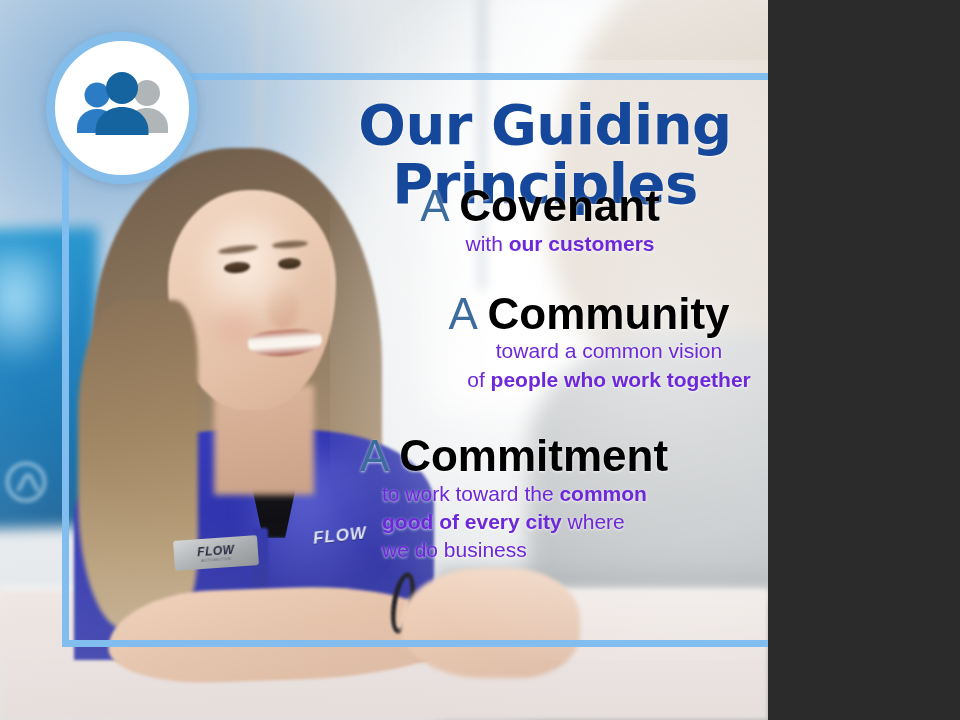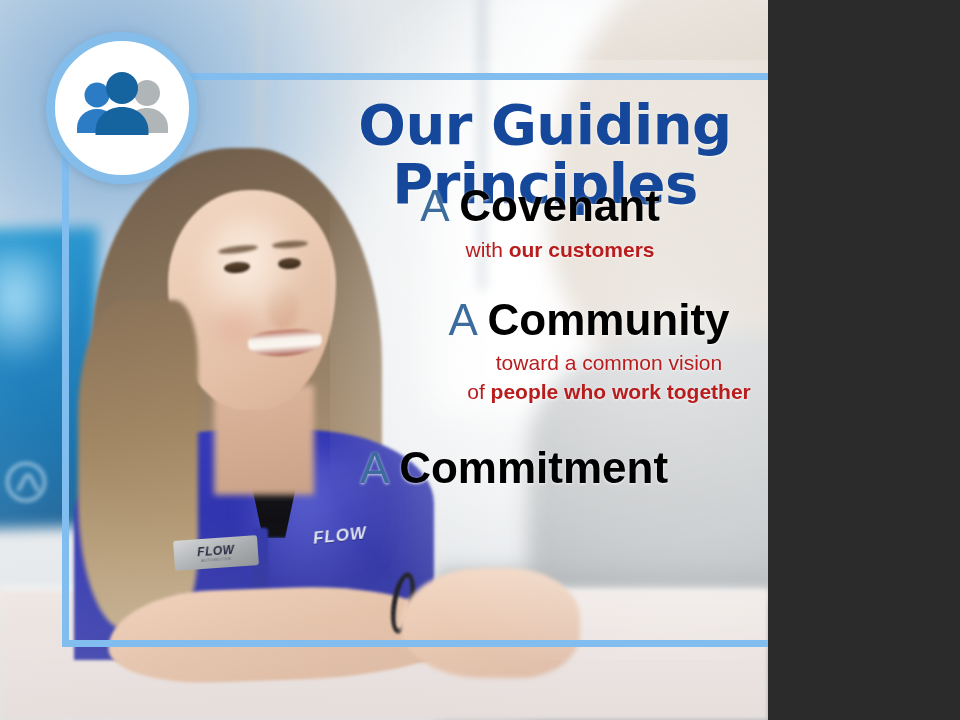--- a/index.html
+++ b/index.html
@@ -314,23 +314,22 @@
     color:#2c6fb3;
     text-shadow: 0 1px 3px rgba(255,255,255,0.8);
   }
   .p-title .lead {
     font-weight:400; color:#3c6c9e;
   }
   .p-title .key {
     font-weight:700; color:#000000;
   }
   .p-sub {
-    margin-top:6px;
     font-size:21px; line-height:1.35;
-    color:#b91c1c; font-weight:400;
+    color:#6d28d9; font-weight:400;
     text-shadow: 0 1px 3px rgba(255,255,255,0.8);
   }
   .p-sub b { font-weight:700; }
 
   .pr-1 { text-align:center; padding-right:120px; }
   .pr-1 .p-sub { padding-left:40px; }
   .pr-2 { text-align:center; padding-right:22px; }
   .pr-2 .p-sub { padding-left:40px; }
   .pr-3 { text-align:left; padding-left:60px; }
   .pr-3 .p-sub { padding-left:22px; }
@@ -436,17 +435,22 @@
         <div><span>of </span><b>people who work together</b></div>
       </div>
     </div>
 
     <div class="sp-2"></div>
 
     <div class="principle pr-3">
       <div class="p-title">
         <span class="lead">A </span><span class="key">Commitment</span>
       </div>
+      <div class="p-sub">
+        <div><span>to work toward the </span><b>common</b></div>
+        <div><b>good of every city</b><span> where</span></div>
+        <div>we do business</div>
+      </div>
     </div>
 
   </div>
 
 </div>
 
 </body></html>

